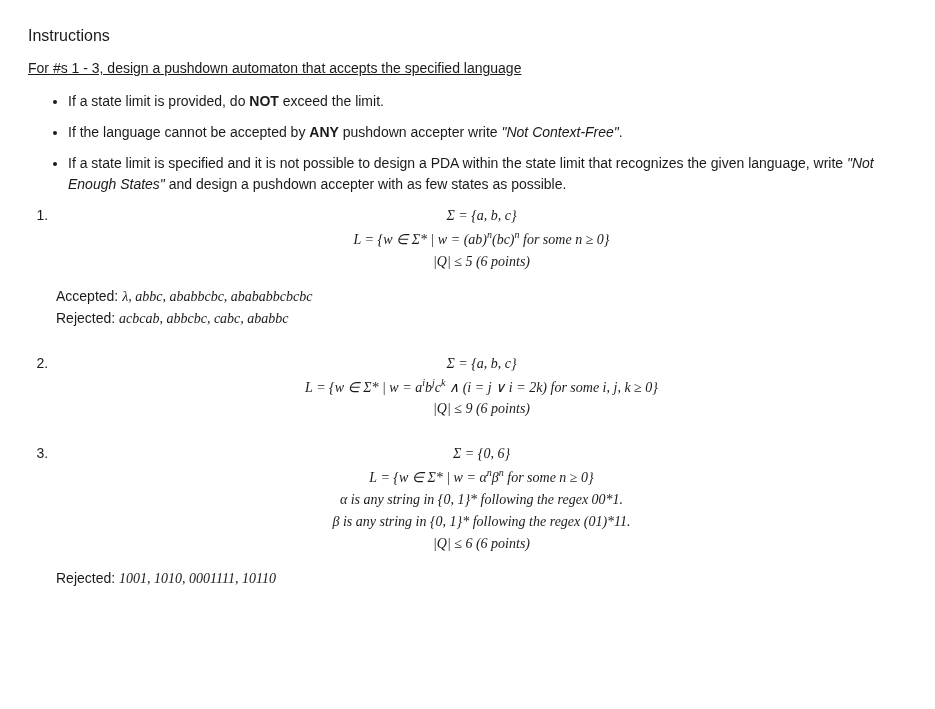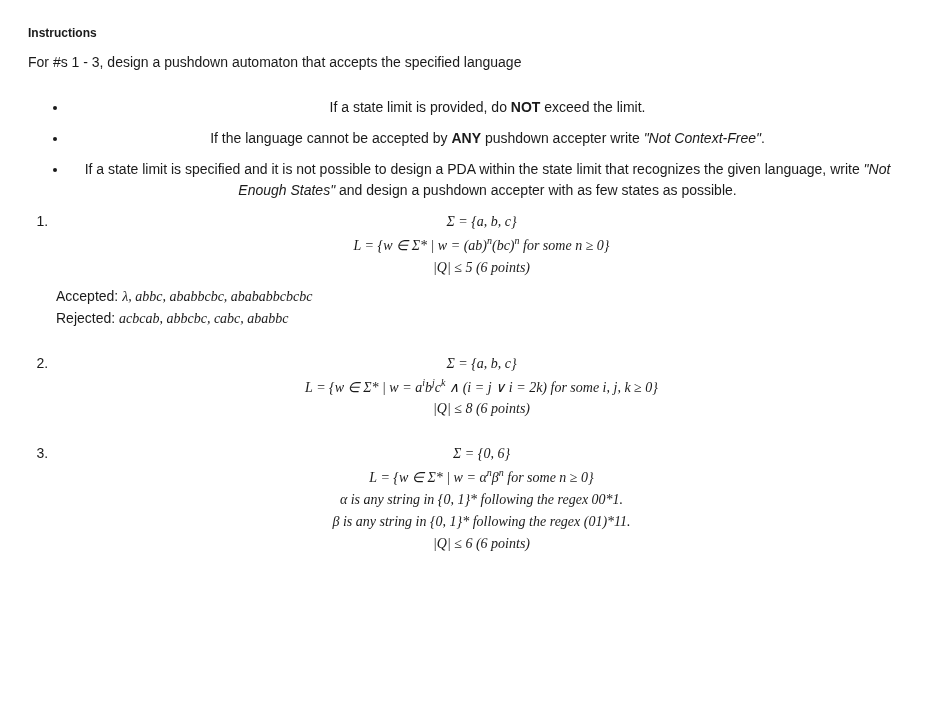--- a/index.html
+++ b/index.html
@@ -7,32 +7,32 @@
       font-size: 14px;
       color: #1a1a1a;
       background: #ffffff;
       margin: 0;
       padding: 24px 28px;
       line-height: 1.5;
       width: 935px;
       box-sizing: border-box;
     }
     h2 {
-      font-size: 12px;
-      font-weight: bold;
+      font-size: 16px;
+      font-weight: normal;
       margin: 0 0 10px 0;
     }
     .intro {
-      margin-bottom: 24px;
+      margin-bottom: 12px;
+      text-decoration: underline;
     }
     ul.bullets {
       list-style: disc;
       padding-left: 40px;
       margin: 10px 0 0 0;
-      text-align: center;
     }
     ul.bullets li {
       margin-bottom: 10px;
     }
     ol.problems {
       list-style: decimal;
       padding-left: 24px;
       margin: 0;
     }
     ol.problems > li {
@@ -41,21 +41,21 @@
     }
     .math {
       font-style: italic;
       font-family: "Cambria Math", "Times New Roman", serif;
       text-align: center;
     }
     .line {
       margin: 1px 0;
     }
     .ex-block {
-      margin-top: 8px;
+      margin-top: 14px;
     }
     .strong {
       font-weight: bold;
     }
     .quoted {
       font-style: italic;
     }
     .sup {
       vertical-align: super;
       font-size: 10px;
@@ -87,25 +87,26 @@
     <div class="line math">|Q| ≤ 5 (6 points)</div>
     <div class="ex-block">
       <div class="line"><span>Accepted: </span><span class="math">λ, abbc, ababbcbc, abababbcbcbc</span></div>
       <div class="line"><span>Rejected: </span><span class="math">acbcab, abbcbc, cabc, ababbc</span></div>
     </div>
   </li>
 
   <li>
     <div class="line math">Σ = {a, b, c}</div>
     <div class="line math">L = {w ∈ Σ* | w = a<span class="sup">i</span>b<span class="sup">j</span>c<span class="sup">k</span> ∧ (i = j ∨ i = 2k) for some i, j, k ≥ 0}</div>
-    <div class="line math">|Q| ≤ 8 (6 points)</div>
+    <div class="line math">|Q| ≤ 9 (6 points)</div>
   </li>
 
   <li>
     <div class="line math">Σ = {0, 6}</div>
     <div class="line math">L = {w ∈ Σ* | w = α<span class="sup">n</span>β<span class="sup">n</span> for some n ≥ 0}</div>
     <div class="line math">α is any string in {0, 1}* following the regex 00*1.</div>
     <div class="line math">β is any string in {0, 1}* following the regex (01)*11.</div>
     <div class="line math">|Q| ≤ 6 (6 points)</div>
     <div class="ex-block">
+      <div class="line"><span>Rejected: </span><span class="math">1001, 1010, 0001111, 10110</span></div>
     </div>
   </li>
 </ol>
 
 </body></html>

